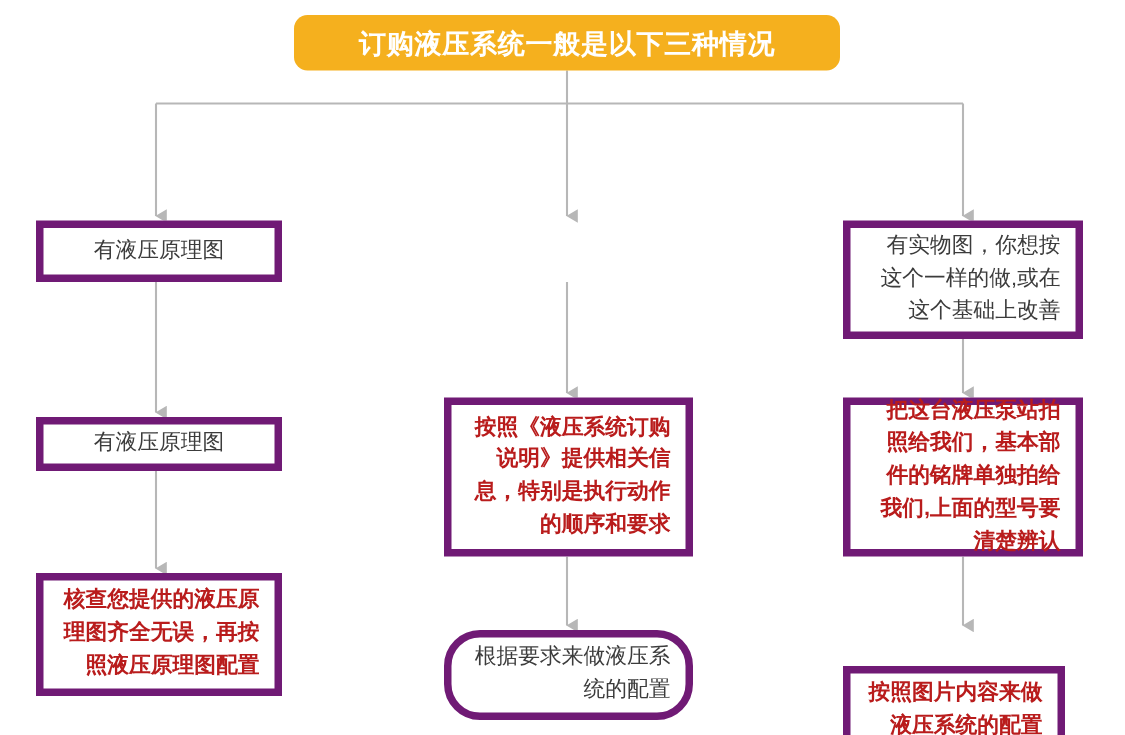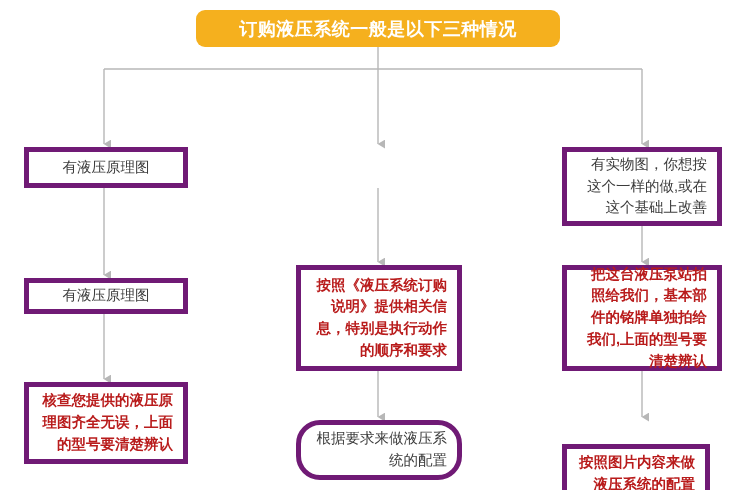--- a/index.html
+++ b/index.html
@@ -118,21 +118,21 @@
     <span class="title-text">订购液压系统一般是以下三种情况</span>
   </div>
 
   <div class="node center" id="n-a1">
     <span class="node-text">有液压原理图</span>
   </div>
   <div class="node center" id="n-a2">
     <span class="node-text">有液压原理图</span>
   </div>
   <div class="node bold" id="n-a3">
-    <span class="node-text">核查您提供的液压原理图齐全无误，上面的型号要清楚辨认</span>
+    <span class="node-text">核查您提供的液压原理图齐全无误，再按照液压原理图配置</span>
   </div>
 
   <div class="node bold" id="n-b2">
     <span class="node-text">按照《液压系统订购说明》提供相关信息，特别是执行动作的顺序和要求</span>
   </div>
   <div class="node" id="n-b3">
     <span class="node-text">根据要求来做液压系统的配置</span>
   </div>
 
   <div class="node" id="n-c1">

